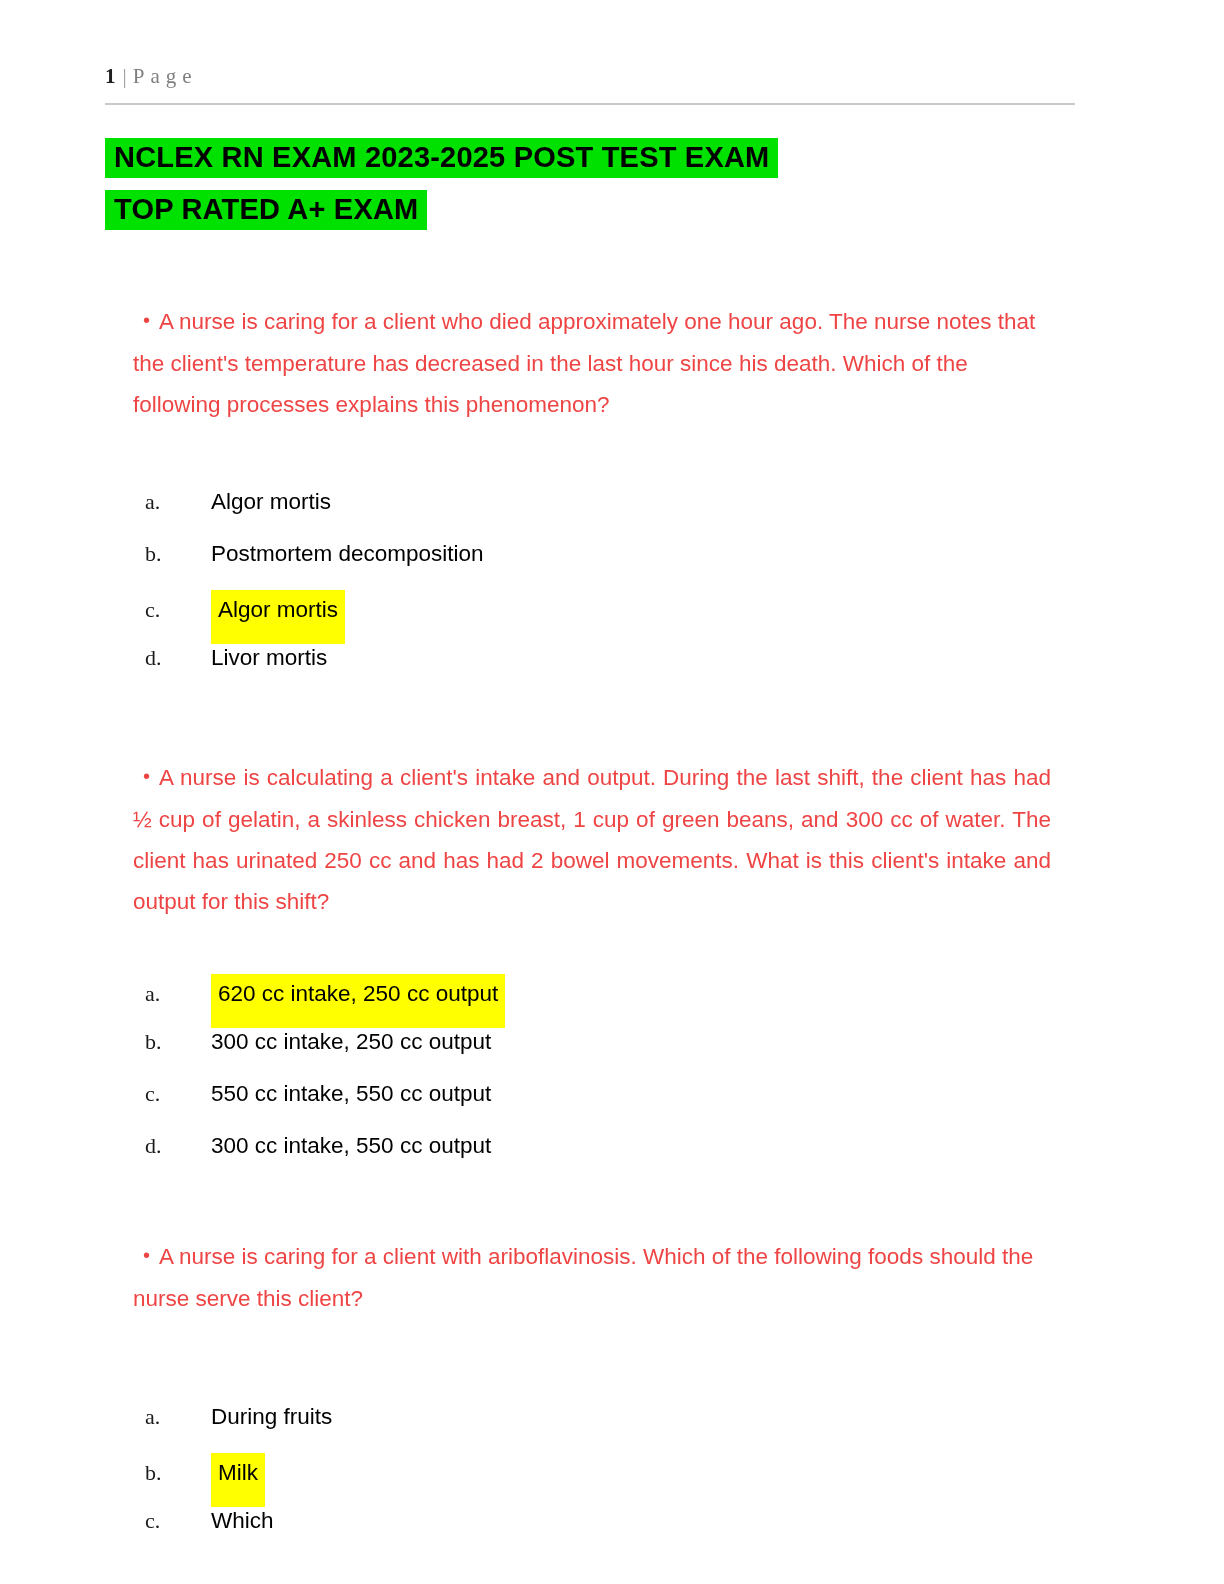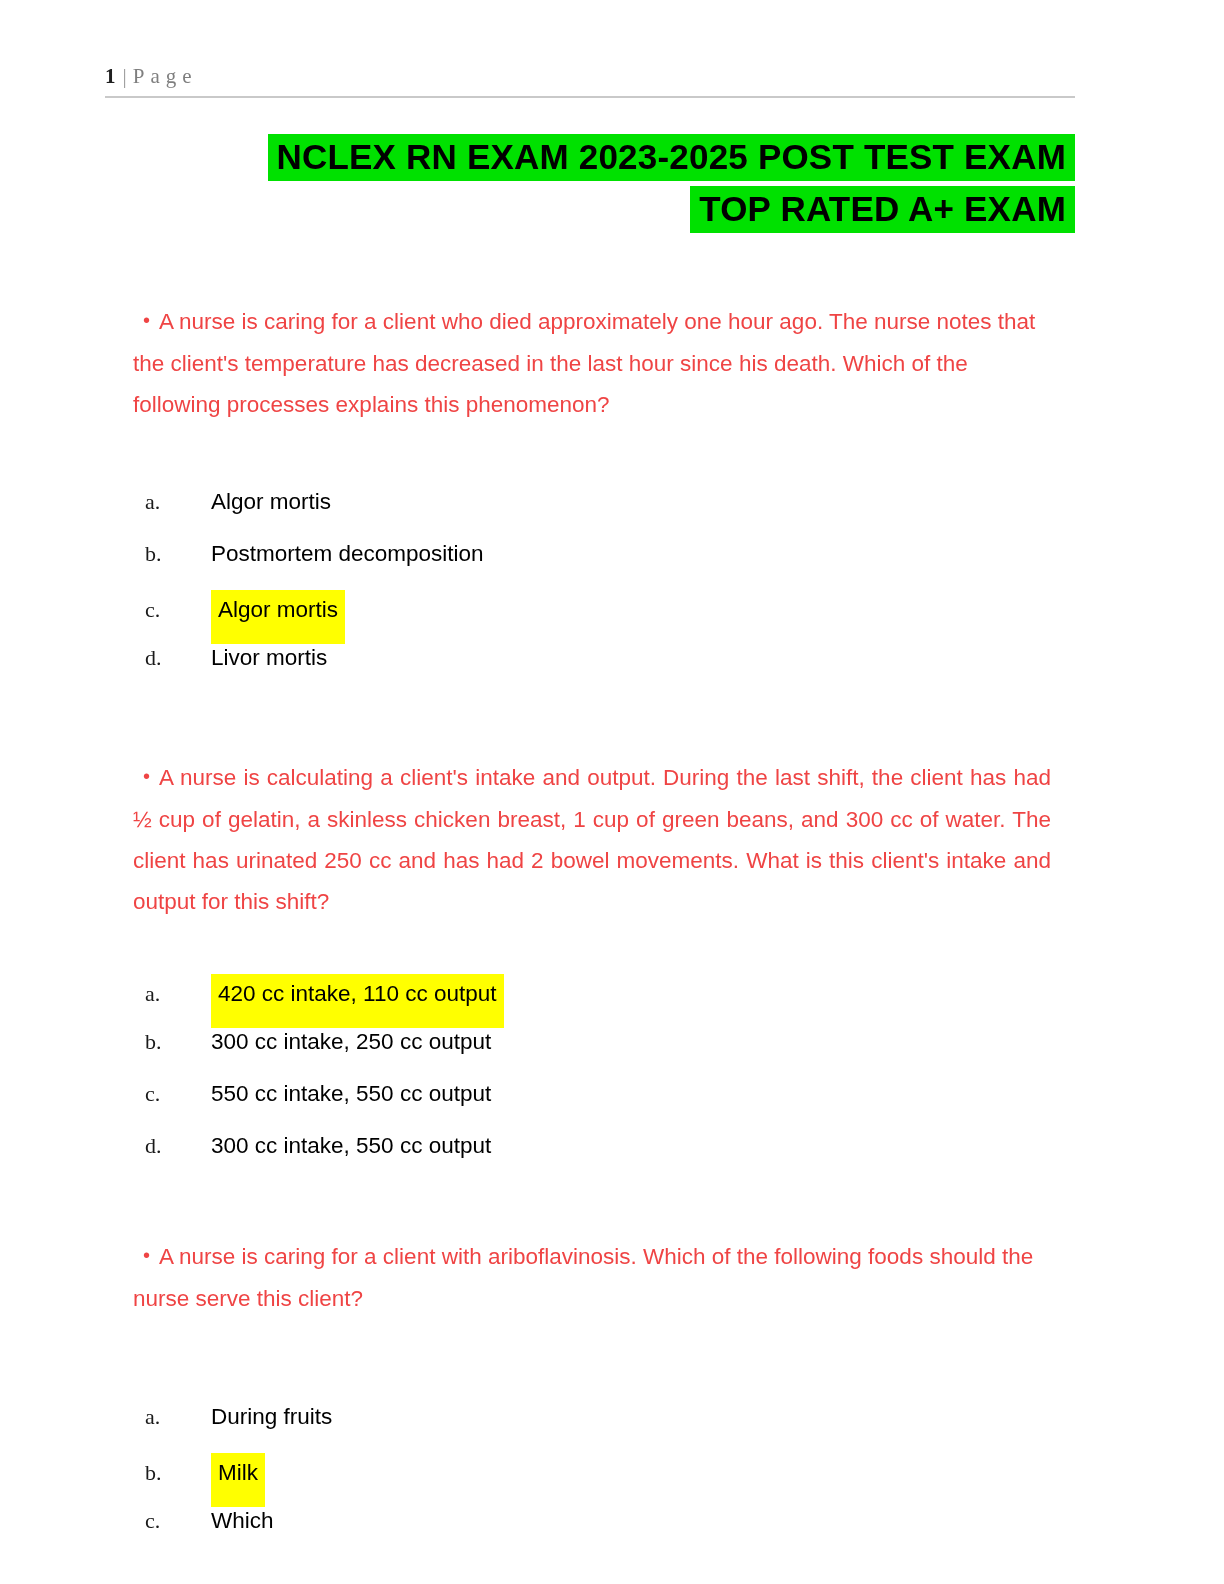--- a/index.html
+++ b/index.html
@@ -20,37 +20,37 @@
     overflow: hidden;
   }
   .page { position: absolute; inset: 0; width: 1224px; height: 1584px; background: #fff; }
 
   
   .page-header {
     position: absolute;
     left: 105px; top: 64px;
     width: 970px;
     border-bottom: 2px solid var(--rule);
-    padding-bottom: 7px;
+    padding-bottom: 14px;
     font-family: "Liberation Serif", serif;
     font-size: 21px;
     color: var(--header-text);
     white-space: nowrap;
   }
   .page-header .pg-num { font-weight: 700; color: #1f1f1f; letter-spacing: 0; }
   .page-header .pg-sep { margin: 0 6px 0 7px; color: #9a9a9a; font-weight: 400; }
   .page-header .pg-label { letter-spacing: 6px; }
 
   
   .title {
     position: absolute;
     left: 105px; top: 131px;
     width: 970px;
-    text-align: right;
-    font-size: 35px;
+    text-align: left;
+    font-size: 29px;
     font-weight: 700;
     line-height: 52px;
     letter-spacing: 0.2px;
     color: #000;
   }
   .hl-green {
     background: var(--highlight-green);
     padding: 3px 9px 5px 9px;
   }
 
@@ -129,21 +129,21 @@
       <span class="opt-letter">d.</span>
       <span class="opt-text">Livor mortis</span>
     </div>
   </div>
 
   <p class="qtext justify" style="top:757px"><span class="bullet">•</span><span>A nurse is calculating a client's intake and output. During the last shift, the client has had ½ cup of gelatin, a skinless chicken breast, 1 cup of green beans, and 300 cc of water. The client has urinated 250 cc and has had 2 bowel movements. What is this client's intake and output for this shift?</span></p>
 
   <div class="options" style="top:974px">
     <div class="option">
       <span class="opt-letter">a.</span>
-      <span class="opt-text hl-yellow">420 cc intake, 110 cc output</span>
+      <span class="opt-text hl-yellow">620 cc intake, 250 cc output</span>
     </div>
     <div class="option">
       <span class="opt-letter">b.</span>
       <span class="opt-text">300 cc intake, 250 cc output</span>
     </div>
     <div class="option">
       <span class="opt-letter">c.</span>
       <span class="opt-text">550 cc intake, 550 cc output</span>
     </div>
     <div class="option">

